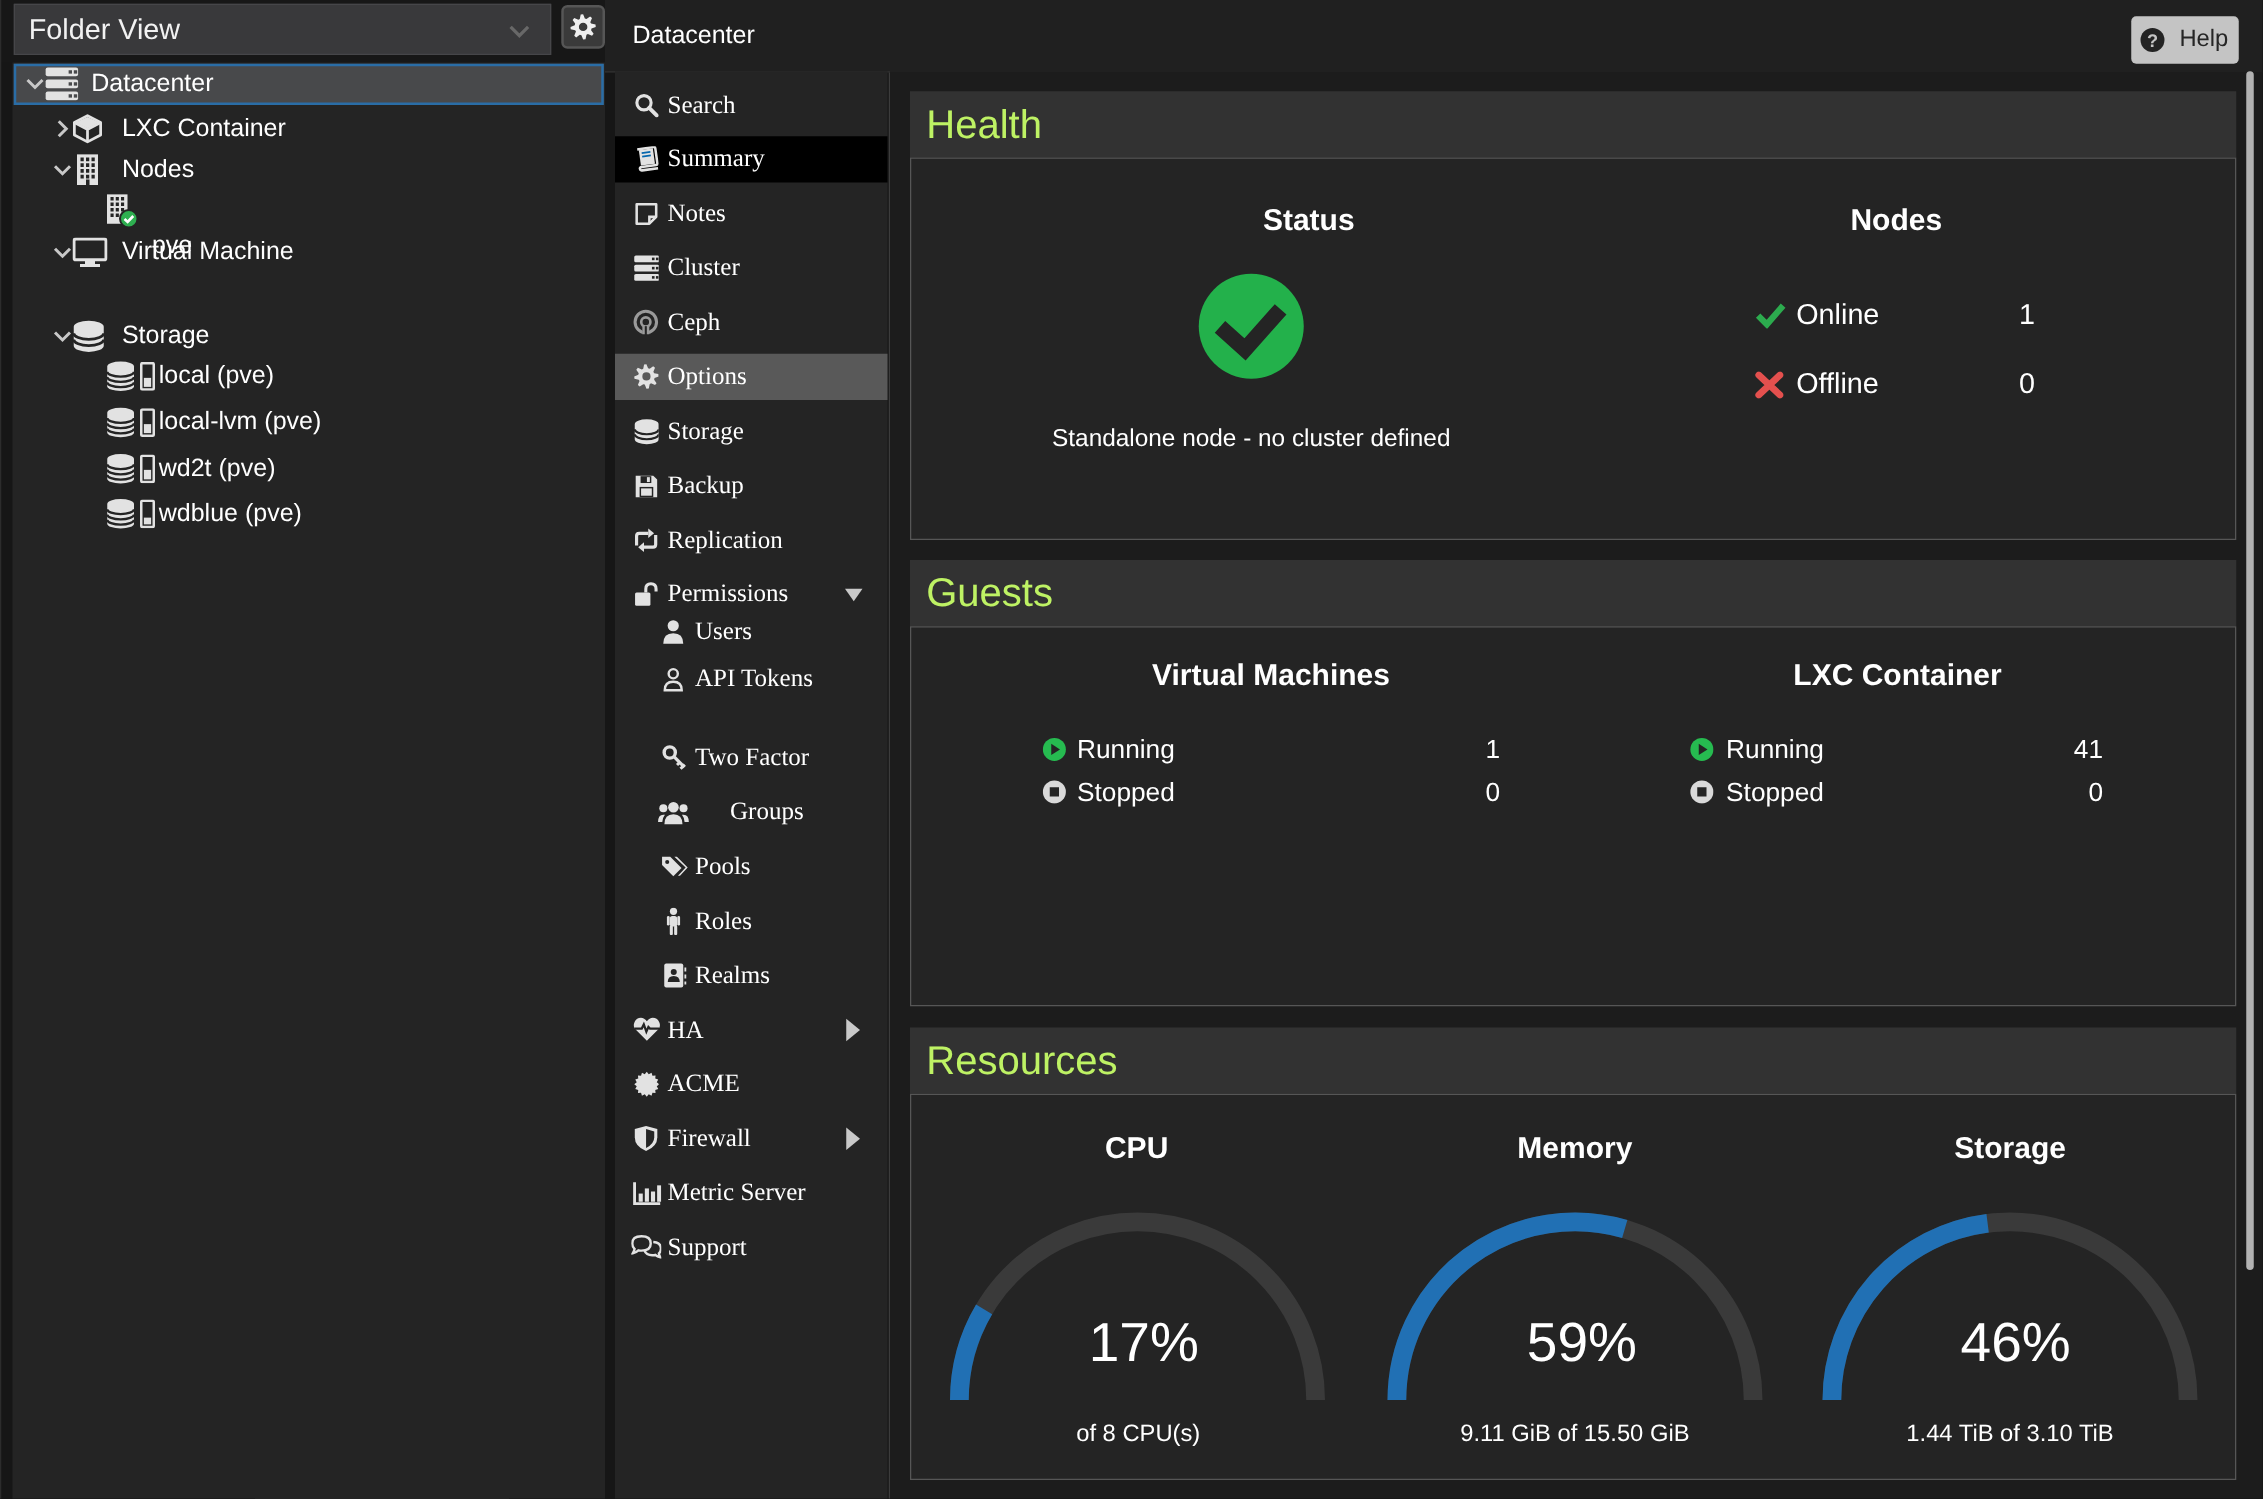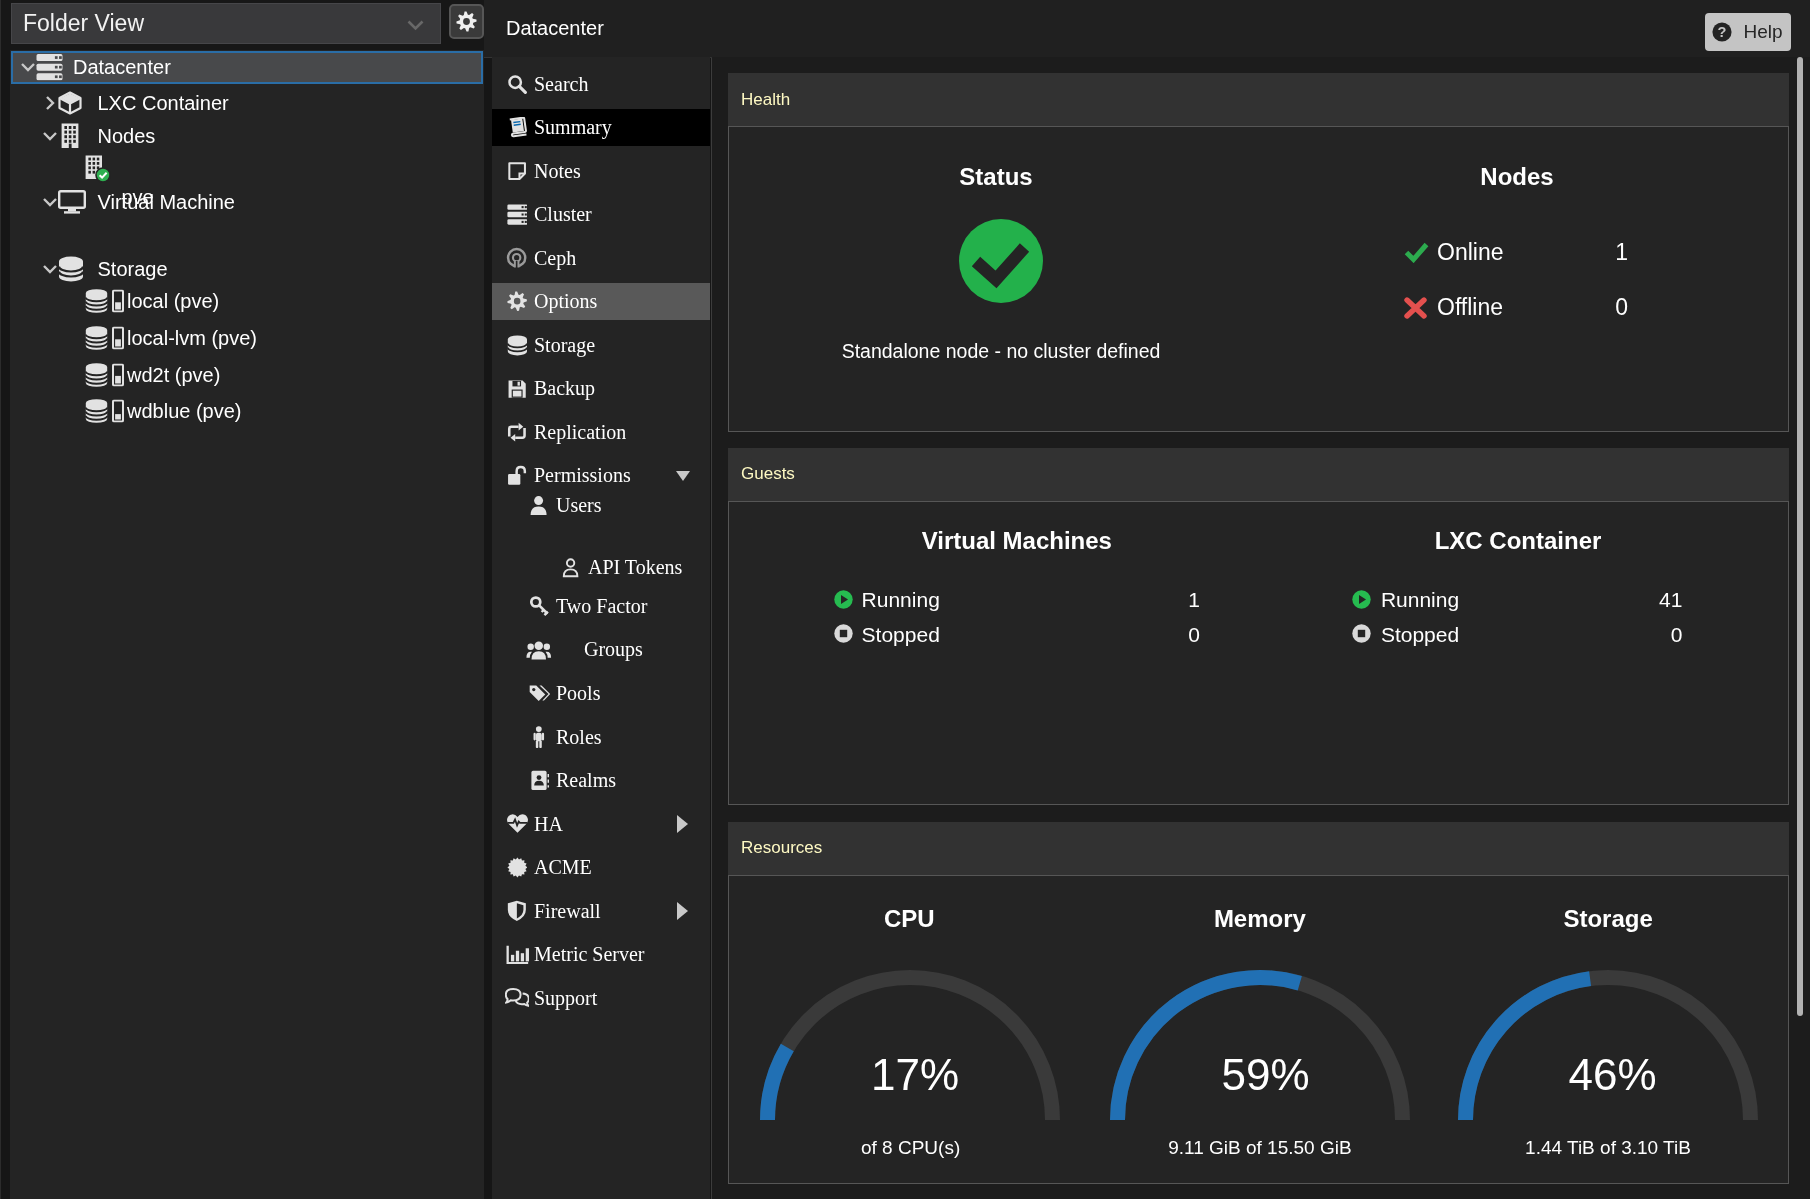--- a/index.html
+++ b/index.html
@@ -2,21 +2,21 @@
 <html><head><meta charset="utf-8"><title>pve</title><style>
 *{margin:0;padding:0;box-sizing:border-box;}
 html,body{width:1810px;height:1199px;background:#161616;font-family:"Liberation Sans",sans-serif;overflow:hidden;}
 #app{position:relative;width:1810px;height:1199px;}
 .abs{position:absolute;}
 .trow{position:absolute;left:11px;width:472px;display:flex;align-items:center;color:#fff;font-size:20px;white-space:nowrap;}
 .mi{position:absolute;left:492px;width:218px;height:37px;display:flex;align-items:center;color:#fff;font-size:20px;}
 .mi .ic{width:30px;display:flex;justify-content:center;align-items:center;margin-left:10px;}
 .mi .lbl{margin-left:2px;font-family:Liberation Serif, serif;}
 .mi2 .ic{margin-left:32px;}
-.ptitle{position:absolute;left:741px;color:#fef9c3;font-size:17px;}
+.ptitle{position:absolute;left:741px;color:#bef264;font-size:32px;}
 .h2{position:absolute;color:#fff;font-size:24px;font-weight:bold;transform:translate(-50%,-50%);white-space:nowrap;}
 .rowtxt{position:absolute;color:#fff;font-size:21px;transform:translate(0,-50%);white-space:nowrap;}
 .valtxt{position:absolute;color:#fff;font-size:21px;transform:translate(-100%,-50%);white-space:nowrap;}
 .cap{position:absolute;color:#fff;font-size:19px;transform:translate(-50%,-50%);white-space:nowrap;}
 </style></head>
 <body>
 <div id="app">
   <div class="abs" style="left:0;top:0;width:484px;height:50px;background:#171717;"></div>
   <div class="abs" style="left:0;top:0;width:1px;height:1199px;background:#2c2c2c;"></div>
   <div class="abs" style="left:11px;top:3px;width:430px;height:41px;background:#39393b;border:1px solid #464649;display:flex;align-items:center;">
@@ -296,21 +296,21 @@
     </div>
 <div class="mi mi2" style="top:487px;align-items:center;">
       <div class="ic">
         <svg width="19.2" height="20.8" viewBox="0 0 24 26">
           <circle cx="12" cy="7" r="5.6" fill="#e2e2e2"></circle>
           <path d="M2,25 Q2,14.5 12,14.5 Q22,14.5 22,25 Z" fill="#e2e2e2"></path>
         </svg>
       </div>
       <div class="lbl">Users</div>
     </div>
-<div class="mi mi2" style="top:549px;padding-left:32px;">
+<div class="mi mi2" style="top:525px;">
       <div class="ic">
         <svg width="19.2" height="20.8" viewBox="0 0 24 26">
           <circle cx="12" cy="7.5" r="4.6" stroke="#e2e2e2" stroke-width="2.4" fill="none"></circle>
           <path d="M3.5,24 Q3.5,15.5 12,15.5 Q20.5,15.5 20.5,24 Z" stroke="#e2e2e2" stroke-width="2.4" fill="none"></path>
         </svg>
       </div>
       <div class="lbl">API Tokens</div>
     </div>
 <div class="mi mi2" style="top:587.9px;">
       <div class="ic">
@@ -415,21 +415,21 @@
           <path d="M1,9.5 Q1,2.5 10,2.5 Q19,2.5 19,9.5 Q19,16.5 10,16.5 Q8.5,16.5 7,16.2 Q4.5,18.5 1.5,19 Q3,17 3.2,14.8 Q1,13 1,9.5 Z" stroke="#e2e2e2" stroke-width="2.4" fill="none"></path>
           <path d="M21.5,8 Q29,8.5 29,14.5 Q29,17.5 27,19.2 Q27.2,21.5 28.5,23 Q25.5,22.5 23.5,20.7 Q22,21 20.5,21 Q14.5,21 13,16.5" stroke="#e2e2e2" stroke-width="2.4" fill="none"></path>
         </svg>
       </div>
       <div class="lbl">Support</div>
     </div>
   <div class="abs" style="left:712px;top:57px;width:1098px;height:1142px;background:#1c1c1c;"></div>
 <div class="abs" style="left:727.6px;top:73.2px;width:1061.4px;height:53px;background:#323232;"></div>
 <div class="ptitle" style="top:73.2px;height:53px;display:flex;align-items:center;">Health</div>
 <div class="abs" style="left:727.6px;top:126.2px;width:1061.4px;height:305.6px;background:#242424;border:1px solid #565656;"></div>
-<div class="h2" style="left:996px;top:177px;">Status</div>
+<div class="h2" style="left:1047px;top:177px;">Status</div>
 <div class="h2" style="left:1517px;top:177px;">Nodes</div>
 <svg class="abs" style="left:957px;top:217px;" width="88" height="88" viewBox="0 0 88 88">
       <circle cx="44" cy="44" r="42" fill="#23b14b"></circle>
       <path d="M19,44.5 L39,62.5 L67.5,30.5" stroke="#242424" stroke-width="12.5" fill="none"></path>
     </svg>
 <div class="cap" style="left:1001px;top:350.6px;font-size:19.5px;">Standalone node - no cluster defined</div>
 <svg class="abs" style="left:1404px;top:241px;" width="25" height="22" viewBox="0 0 25 22">
       <path d="M2.5,11.5 L9.5,18.5 L22.5,3.5" stroke="#2cab4e" stroke-width="5" fill="none"></path>
     </svg>
 <div class="rowtxt" style="left:1437px;top:252.4px;font-size:23px;">Online</div>

